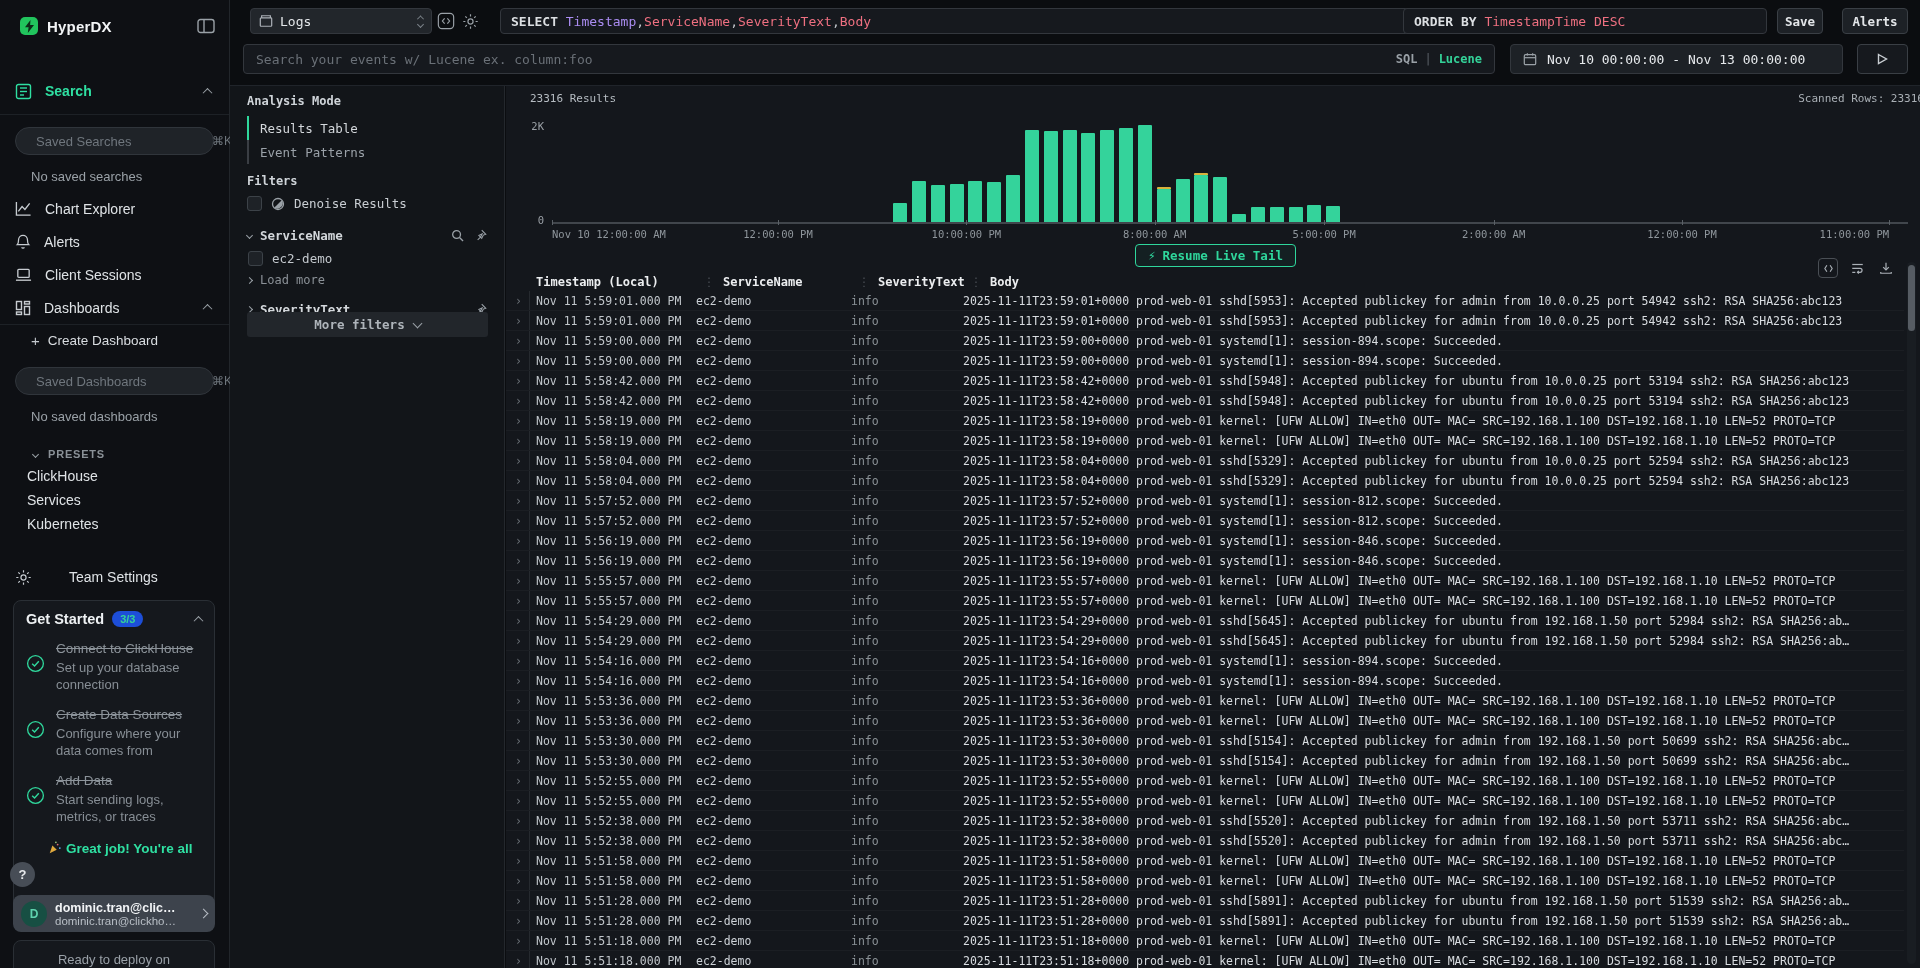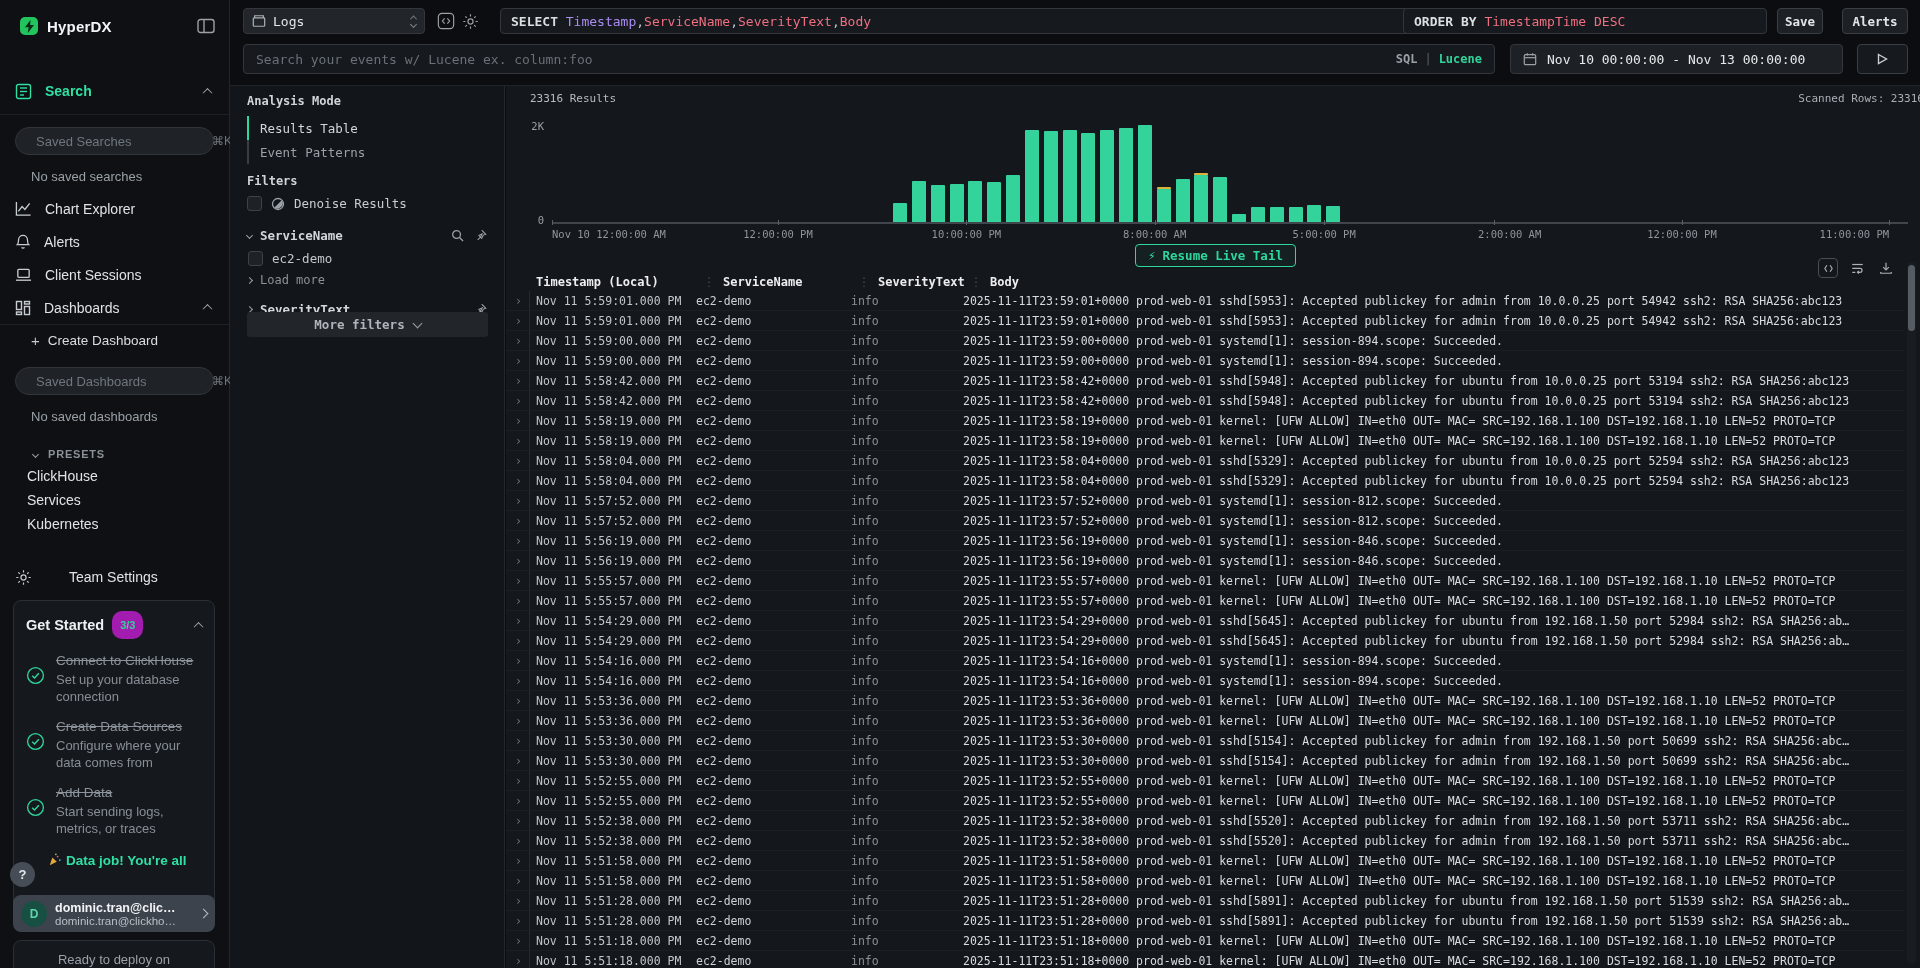--- a/index.html
+++ b/index.html
@@ -34,39 +34,39 @@
   .chv { display:inline-block; width:7px; height:7px; border-right:1.6px solid #9aa1a7; border-bottom:1.6px solid #9aa1a7; }
   .chv.up { transform:rotate(-135deg) translate(-1px,-1px); }
   .chv.down { transform:rotate(45deg); }
   .chv.right { transform:rotate(-45deg); }
   .chv.sm { width:5px; height:5px; }
 
   
   #gs-card { position:absolute; left:13px; top:600px; width:202px; height:320px; background:#15181d; border:1px solid #2a2f35; border-radius:8px; padding:10px 12px; }
   .gs-head { display:flex; align-items:center; }
   .gs-title { font-weight:bold; font-size:14.5px; color:#eef1f3; }
-  .gs-badge { margin-left:8px; background:#a21caf; color:#34d399; font-size:11px; font-weight:bold; border-radius:10px; padding:8px 8px; }
+  .gs-badge { margin-left:8px; background:#1d4ed8; color:#34d399; font-size:11px; font-weight:bold; border-radius:10px; padding:2px 8px; }
   .gs-item { display:flex; margin-top:13px; }
   .gs-check { flex:0 0 20px; margin-top:14px; }
   .gs-body { margin-left:10px; width:146px; }
   .gs-t { font-size:13.5px; color:#8c939a; text-decoration:line-through; line-height:17px; }
   .gs-d { font-size:13px; color:#878e95; line-height:17px; margin-top:2px; }
   .gs-congrats { margin-top:16px; margin-left:22px; color:#2fe0a2; font-weight:bold; font-size:13.5px; white-space:nowrap; overflow:hidden; }
   #help-btn { position:absolute; left:10px; top:862px; width:25px; height:25px; border-radius:50%; background:#474d56; color:#e8eaec; font-size:13px; font-weight:bold; display:flex; align-items:center; justify-content:center; z-index:5; cursor:pointer; }
   #user-chip { position:absolute; left:13px; top:895px; width:202px; height:37px; background:#3d434c; border-radius:8px; display:flex; align-items:center; padding:0 8px; z-index:4; cursor:pointer; }
   .avatar { width:26px; height:26px; border-radius:50%; background:#174f43; color:#5fd3ae; font-size:12px; font-weight:bold; display:flex; align-items:center; justify-content:center; }
   .uc-text { margin-left:8px; flex:1; overflow:hidden; }
   .uc-name { font-size:12.5px; font-weight:bold; color:#f2f4f6; white-space:nowrap; }
   .uc-mail { font-size:11.5px; color:#b9bfc6; white-space:nowrap; }
   #deploy-card { position:absolute; left:13px; top:940px; width:202px; height:50px; background:#15181d; border:1px solid #2a2f35; border-radius:8px; text-align:center; padding-top:11px; font-size:13px; color:#9aa1a8; }
 
   
   #topbar { position:absolute; left:230px; top:0; width:1690px; height:86px; background:#0b0d10; border-bottom:1px solid #20242a; }
   .inp { background:#1a1e23; border:1px solid #33373d; border-radius:4px; display:flex; align-items:center; }
-  #src-select { position:absolute; left:13px; top:8px; width:182px; height:26px; padding:0 8px; cursor:pointer; background:#22262b; }
+  #src-select { position:absolute; left:20px; top:8px; width:182px; height:26px; padding:0 8px; cursor:pointer; background:#22262b; }
   #src-select .lbl { font-size:13px; color:#e3e6e9; margin-left:7px; flex:1; font-family:"DejaVu Sans Mono",monospace; }
   .updown { display:flex; flex-direction:column; gap:2px; }
   .icon-btn { position:absolute; top:10px; width:22px; height:22px; display:flex; align-items:center; justify-content:center; color:#9aa1a7; cursor:pointer; }
   #sql-input { position:absolute; left:270px; top:8px; width:1125px; height:26px; padding:0 10px; background:#16191e; font-size:13px; white-space:nowrap; overflow:hidden; }
   .kw { color:#dcdfe2; font-weight:bold; }
   .comma { color:#c0c5ca; }
   #order-input { position:absolute; left:1173px; top:8px; width:364px; height:26px; padding:0 10px; background:#16191e; font-size:13px; white-space:nowrap; overflow:hidden; }
   .btn { background:#1d2126; border:1px solid #3a3f45; border-radius:4px; color:#e3e6e9; font-weight:bold; font-size:12.5px; display:flex; align-items:center; justify-content:center; cursor:pointer; }
   #save-btn { position:absolute; left:1547px; top:8px; width:46px; height:26px; }
   #alerts-btn { position:absolute; left:1612px; top:8px; width:66px; height:26px; }
@@ -301,21 +301,21 @@
               <div class="gs-d">Start sending logs, metrics, or traces</div>
             </div>
           </div>
         </div>
       <div class="gs-congrats">
         <svg width="14" height="14" viewBox="0 0 16 16" style="display:inline-block;vertical-align:-2px;margin-right:4px;">
             <path d="M2 14 L5 5 L10 10 Z" fill="#e0a93e"></path>
             <circle cx="11" cy="4" r="1" fill="#e06c75"></circle>
             <circle cx="13.5" cy="8" r="1" fill="#61afef"></circle>
             <circle cx="9" cy="1.5" r="1" fill="#98c379"></circle>
-          </svg><span>Data job! You're all</span>
+          </svg><span>Great job! You're all</span>
       </div>
     </div>
 
     <div id="help-btn">?</div>
 
     <div id="user-chip">
       <span class="avatar">D</span>
       <span class="uc-text">
         <div class="uc-name">dominic.tran@clic…</div>
         <div class="uc-mail">dominic.tran@clickho…</div>
@@ -501,21 +501,21 @@
           <span class="xtick mono first" style="left: 46px;">Nov 10 12:00:00 AM</span>
           <div class="tickmark" style="left: 272px;"></div>
           <span class="xtick mono" style="left: 272px;">12:00:00 PM</span>
           <div class="tickmark" style="left: 460.333px;"></div>
           <span class="xtick mono" style="left: 460.333px;">10:00:00 PM</span>
           <div class="tickmark" style="left: 648.667px;"></div>
           <span class="xtick mono" style="left: 648.667px;">8:00:00 AM</span>
           <div class="tickmark" style="left: 818.167px;"></div>
           <span class="xtick mono" style="left: 818.167px;">5:00:00 PM</span>
           <div class="tickmark" style="left: 987.667px;"></div>
-          <span class="xtick mono" style="left: 987.667px; margin-left: 16px;">2:00:00 AM</span>
+          <span class="xtick mono" style="left: 987.667px;">2:00:00 AM</span>
           <div class="tickmark" style="left: 1176px;"></div>
           <span class="xtick mono" style="left: 1176px;">12:00:00 PM</span>
           <div class="tickmark" style="left: 1383.17px;"></div>
           <span class="xtick mono last" style="left: 1383.17px;">11:00:00 PM</span>
         </div>
     </div>
 
     <button id="live-tail">
       <span>⚡</span>
       <span>Resume Live Tail</span>

